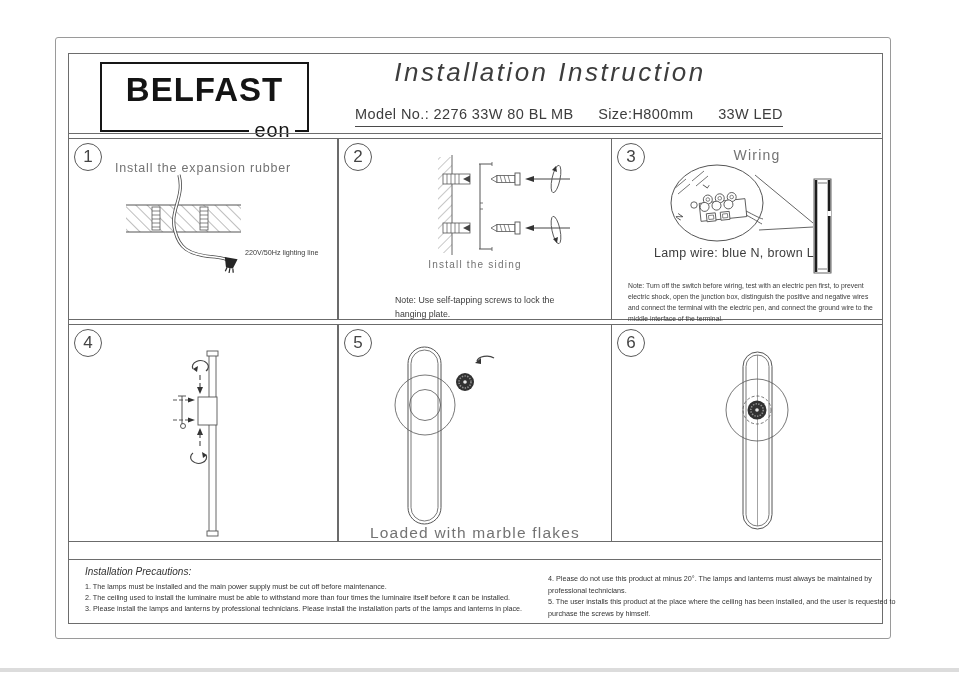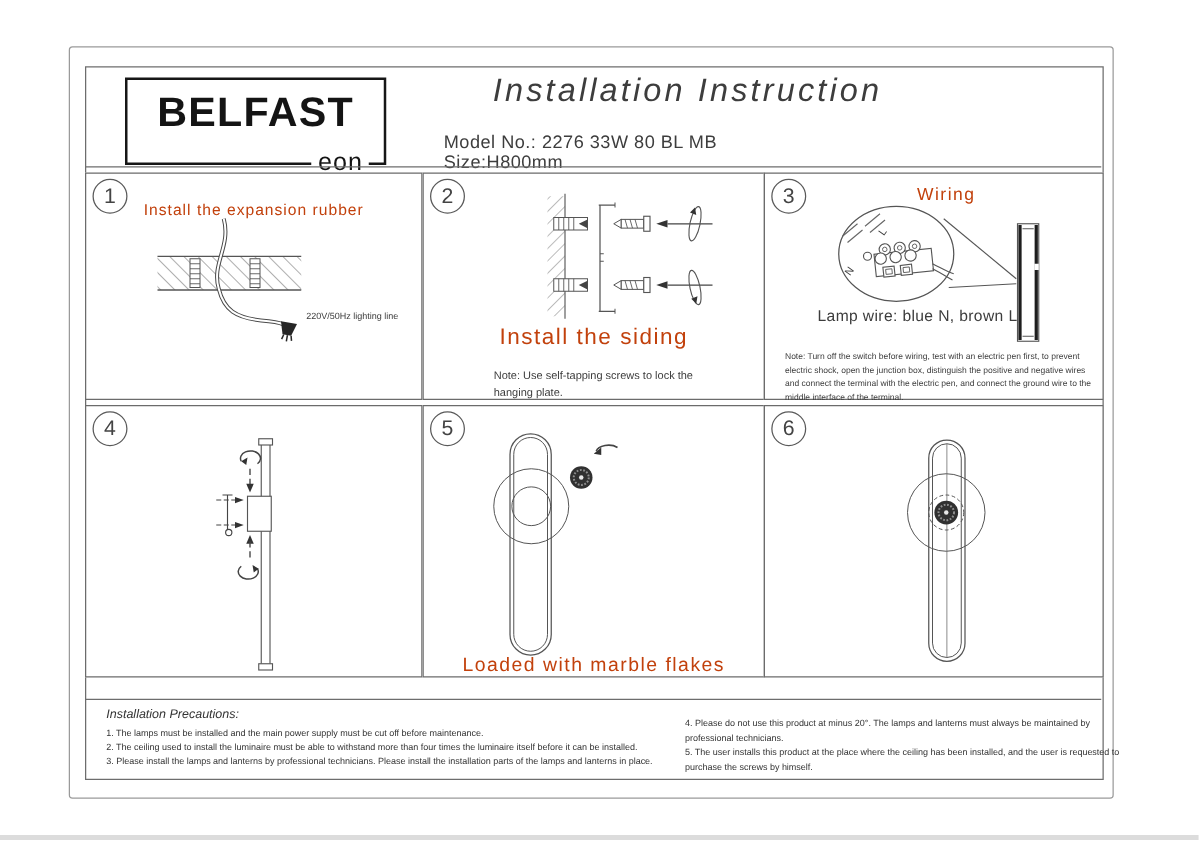--- a/index.html
+++ b/index.html
@@ -32,30 +32,30 @@
     font-family:Liberation Mono, monospace;font-size:20px;color:#141414;
   }
   .doc-title{
     position:absolute;left:345px;top:57px;width:410px;text-align:center;
     font-size:26px;letter-spacing:2.5px;color:#3d3d3d;font-weight:400;font-style:italic;
   }
   .model-row{
     position:absolute;left:355px;top:106px;width:428px;
     display:flex;justify-content:space-between;align-items:baseline;
     border-bottom:1.2px solid #4a4a4a;padding-bottom:4px;
-    font-size:14.5px;letter-spacing:0.4px;color:#3d3d3d;flex-direction:column;
+    font-size:14.5px;letter-spacing:0.4px;color:#3d3d3d;
   }
   
   .panel{position:absolute;border:1px solid #6b6b6b;background:#fff;}
   .num-circle{
     position:absolute;left:5px;top:4px;width:26px;height:26px;
     border:1.2px solid #5a5a5a;border-radius:50%;
     font-size:17px;color:#444;display:flex;align-items:center;justify-content:center;
   }
-  .ptitle{position:absolute;width:100%;text-align:center;color:#c2410c;letter-spacing:0.8px;}
+  .ptitle{position:absolute;width:100%;text-align:center;color:#737373;letter-spacing:0.8px;}
   .pnote{position:absolute;color:#3c3c3c;}
   .psvg{position:absolute;left:0;top:0;}
   svg text{fill:#3c3c3c;}
   
   .foot-head{position:absolute;left:85px;top:566px;font-size:10px;color:#333;font-style:italic;}
   .foot-item{position:absolute;white-space:nowrap;font-size:7.2px;color:#333;}
   .foot-right{position:absolute;left:548px;width:348px;font-size:7.2px;color:#333;line-height:1.6;}
   .bottom-strip{position:absolute;left:0;top:668px;width:959px;height:4px;background:#dcdcdc;}
 </style>
 </head>
@@ -115,21 +115,21 @@
       <line x1="159" y1="129" x2="158" y2="133" stroke="#262626" stroke-width="1.2"></line>
       <line x1="162" y1="129" x2="162" y2="134" stroke="#262626" stroke-width="1.2"></line>
       <line x1="165" y1="129" x2="166" y2="133" stroke="#262626" stroke-width="1.2"></line>
     </g>
     <text x="176" y="116" font-size="7.2">220V/50Hz lighting line</text>
   </svg>
 </div>
 
 <div class="panel" style="left:338px;top:138px;width:272px;height:180px;">
   <div class="num-circle">2</div>
-  <div class="ptitle" style="top:120px;font-size:18px;letter-spacing:1.2px;">Install the siding</div>
+  <div class="ptitle" style="top:120px;font-size:10px;letter-spacing:1.2px;">Install the siding</div>
   <div class="pnote" style="left:56px;top:154px;width:164px;font-size:8.8px;line-height:1.6;text-align:left;">Note: Use self-tapping screws to lock the hanging plate.</div>
   <svg class="psvg" width="272" height="180" viewBox="0 0 272 180">
     <defs>
       <pattern id="hatchB" patternUnits="userSpaceOnUse" width="7" height="7" patternTransform="rotate(45)">
         <line x1="0" y1="0" x2="0" y2="7" stroke="#777" stroke-width="0.8"></line>
       </pattern>
     </defs>
     <rect x="99" y="18" width="14" height="96" fill="url(#hatchB)"></rect>
     <line x1="113" y1="16" x2="113" y2="116" stroke="#666" stroke-width="1"></line>
 

